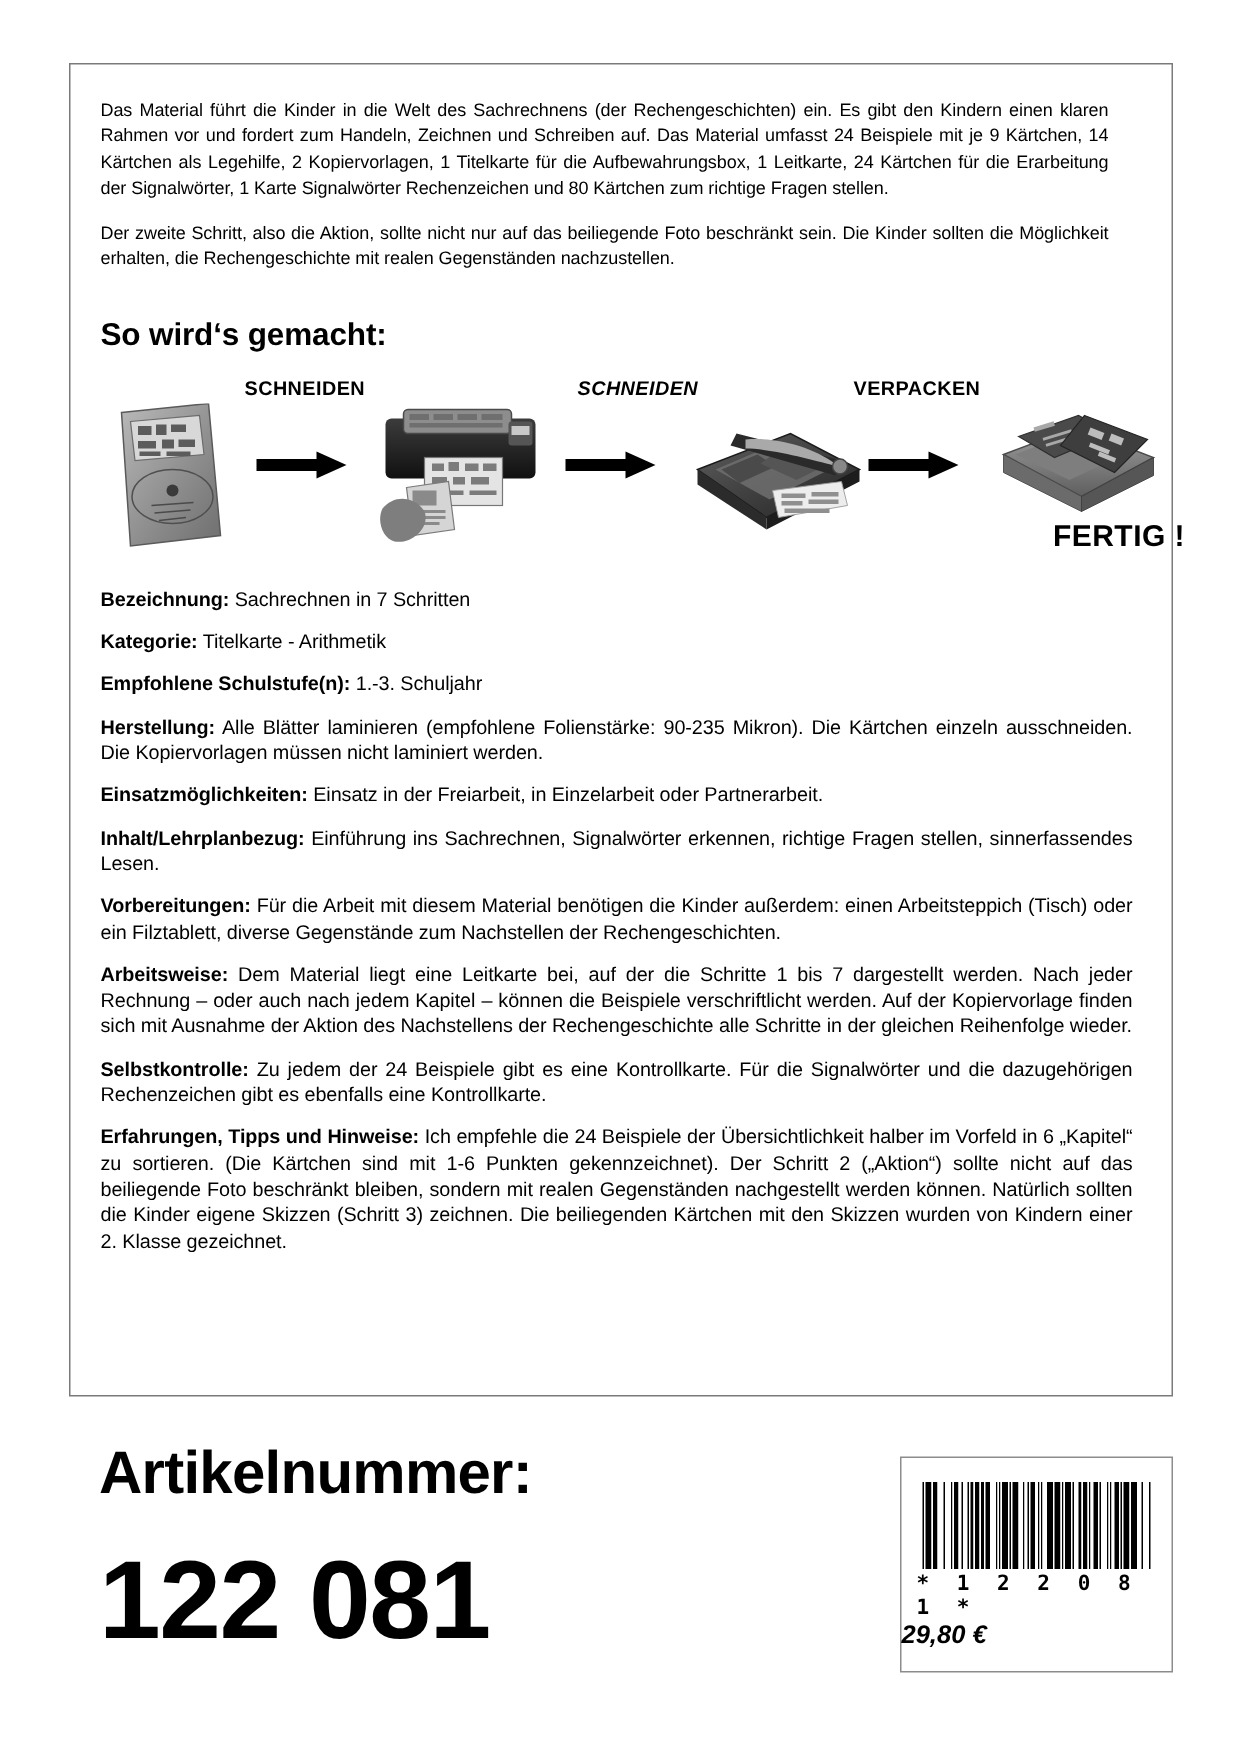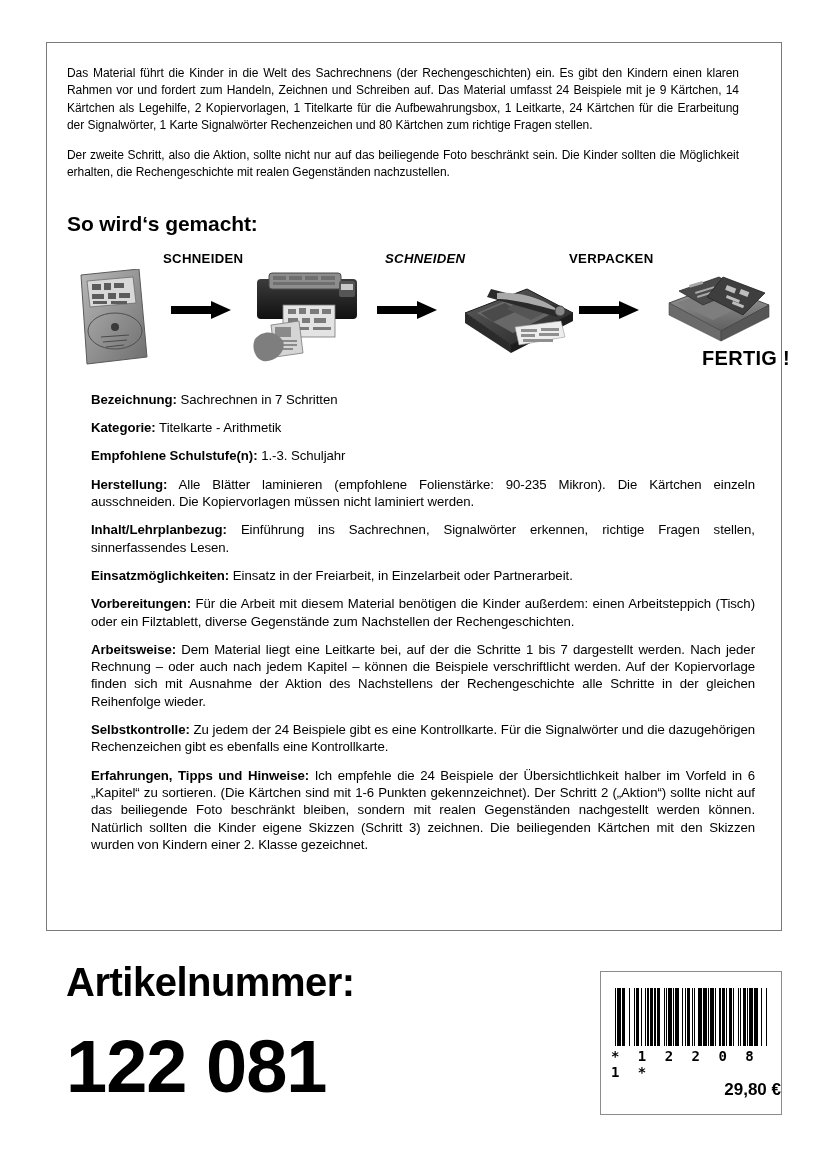--- a/index.html
+++ b/index.html
@@ -104,21 +104,20 @@
   
   .details {
     margin-top: 16px;
   }
   .detail-row {
     font-size: 13.2px;
     line-height: 17.3px;
     margin-bottom: 11px;
     text-align: justify;
     letter-spacing: -0.05px;
-    margin-left: 24px;
   }
   .detail-row .lbl {
     font-weight: bold;
   }
 
   
   .artikel-label {
     position: absolute;
     left: 66px;
     top: 962px;
@@ -166,23 +165,24 @@
     font-size: 14px;
     font-weight: bold;
     letter-spacing: 5px;
     font-family: "DejaVu Sans Mono", monospace;
   }
   .barcode-price {
     position: absolute;
     left: 0;
     top: 108px;
     width: 180px;
-    text-align: right;
+    text-align: left;
     font-size: 17px;
     font-weight: bold;
+    font-style: italic;
   }
 </style>
 </head>
 <body>
 
 <div class="card">
   <div class="card-inner">
 
 
     <p class="body-par">Das Material führt die Kinder in die Welt des Sachrechnens (der Rechengeschichten) ein. Es gibt den Kindern einen klaren Rahmen vor und fordert zum Handeln, Zeichnen und Schreiben auf. Das Material umfasst 24 Beispiele mit je 9 Kärtchen, 14 Kärtchen als Legehilfe, 2 Kopiervorlagen, 1 Titelkarte für die Aufbewahrungsbox, 1 Leitkarte, 24 Kärtchen für die Erarbeitung der Signalwörter, 1 Karte Signalwörter Rechenzeichen und 80 Kärtchen zum richtige Fragen stellen.</p>
@@ -359,27 +359,27 @@
         <span class="lbl">Empfohlene Schulstufe(n):</span>
         <span>1.-3. Schuljahr</span>
       </div>
 
       <div class="detail-row">
         <span class="lbl">Herstellung:</span>
         <span>Alle Blätter laminieren (empfohlene Folienstärke: 90-235 Mikron). Die Kärtchen einzeln ausschneiden. Die Kopiervorlagen müssen nicht laminiert werden.</span>
       </div>
 
       <div class="detail-row">
+        <span class="lbl">Einsatzmöglichkeiten:</span>
+        <span>Einsatz in der Freiarbeit, in Einzelarbeit oder Partnerarbeit.</span>
+      </div>
+
+      <div class="detail-row">
         <span class="lbl">Inhalt/Lehrplanbezug:</span>
         <span>Einführung ins Sachrechnen, Signalwörter erkennen, richtige Fragen stellen, sinnerfassendes Lesen.</span>
-      </div>
-
-      <div class="detail-row">
-        <span class="lbl">Einsatzmöglichkeiten:</span>
-        <span>Einsatz in der Freiarbeit, in Einzelarbeit oder Partnerarbeit.</span>
       </div>
 
       <div class="detail-row">
         <span class="lbl">Vorbereitungen:</span>
         <span>Für die Arbeit mit diesem Material benötigen die Kinder außerdem: einen Arbeitsteppich (Tisch) oder ein Filztablett, diverse Gegenstände zum Nachstellen der Rechengeschichten.</span>
       </div>
 
       <div class="detail-row">
         <span class="lbl">Arbeitsweise:</span>
         <span>Dem Material liegt eine Leitkarte bei, auf der die Schritte 1 bis 7 dargestellt werden. Nach jeder Rechnung – oder auch nach jedem Kapitel – können die Beispiele verschriftlicht werden. Auf der Kopiervorlage finden sich mit Ausnahme der Aktion des Nachstellens der Rechengeschichte alle Schritte in der gleichen Reihenfolge wieder.</span>

